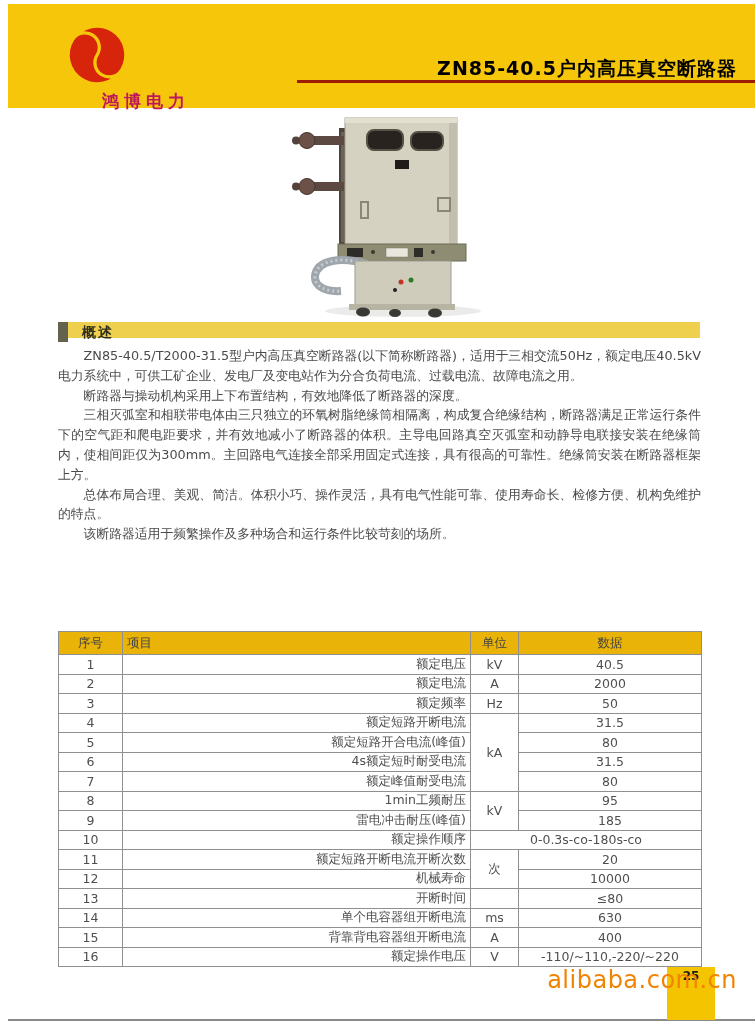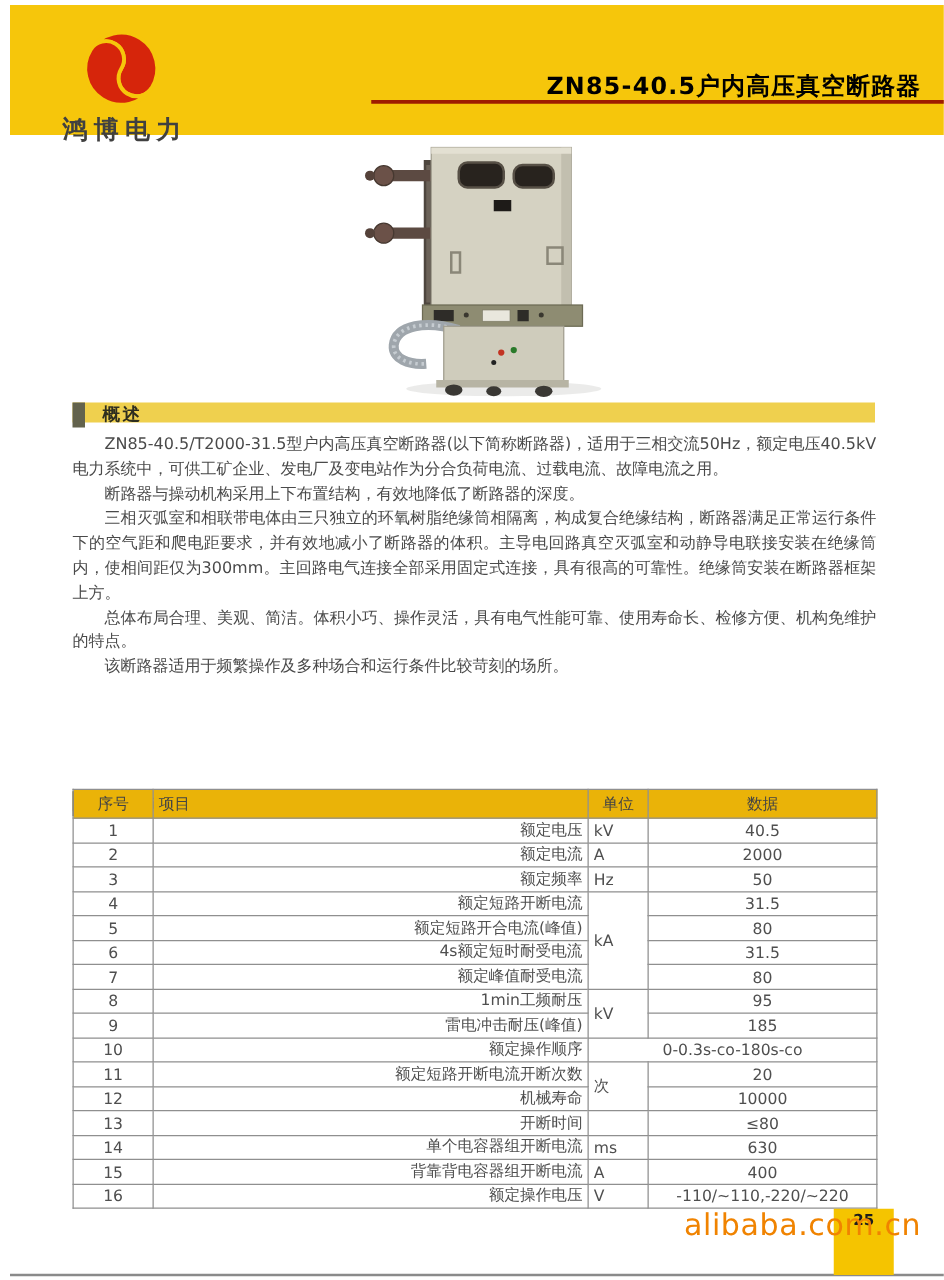--- a/index.html
+++ b/index.html
@@ -4,22 +4,22 @@
 <style>
   * { margin:0; padding:0; box-sizing:border-box; }
   html,body { width:755px; height:1024px; }
   body { font-family:"DejaVu Sans","Liberation Sans",sans-serif; background:#ffffff; position:relative; overflow:hidden; }
 
   .page { position:absolute; left:0; top:0; width:755px; height:1024px; background:#ffffff; }
 
   
   .header { position:absolute; left:8px; top:4px; width:747px; height:104px; background:#F6C60B; }
   .logo-mark { position:absolute; left:52px; top:18px; width:74px; height:68px; }
-  .logo-text { position:absolute; left:42px; top:86px; width:140px; font-size:20px; font-weight:bold;
-               letter-spacing:5px; color:#404040; }
+  .logo-text { position:absolute; left:42px; top:86px; width:140px; font-size:17px; font-weight:bold;
+               letter-spacing:5px; color:#be185d;text-align:right; }
   .doc-title { position:absolute; right:18px; top:52px; font-size:19px; font-weight:bold; color:#000000;
                letter-spacing:1px; white-space:nowrap; }
   .title-underline { position:absolute; left:289px; top:76px; width:458px; height:3px; background:#9E1C00; }
 
   
   .product-figure { position:absolute; left:283px; top:110px; width:217px; height:208px; }
 
   
   .section-bar { position:absolute; left:58px; width:642px; height:16px; background:#EFD04E; }
   .section-bar .sq { position:absolute; left:0; top:0; width:10px; height:20px; background:#63634D; }
@@ -38,21 +38,21 @@
                 font-size:12.5px; color:#4F4F4F; table-layout:fixed; }
   .spec-table th, .spec-table td { border:1px solid #8F8F8F; padding:0 4px; }
   .spec-table th { background:#eab308; height:23px; font-weight:normal; color:#444; }
   .spec-table td { height:19.5px; }
   .col-no   { width:64px;  text-align:center; }
   .col-item { width:348px; text-align:left; }
   .col-unit { width:48px;  text-align:center; }
   .col-val  { width:183px; text-align:center; }
   td.cell-no   { text-align:center; }
   td.cell-item { text-align:right; padding-left:16px; }
-  td.cell-unit { }
+  td.cell-unit { text-align:center; }
   td.cell-val  { text-align:center; }
 
   
   .page-tab { position:absolute; left:667px; top:967px; width:48px; height:53px; background:#F5C400; z-index:1; }
   .page-num { display:block; text-align:center; margin-top:2px; font-size:12px; font-weight:bold; color:#1d1d1d; }
   .watermark { position:absolute; right:18px; top:966px; font-size:24px; color:#F08300; z-index:2;
                letter-spacing:0.5px; }
   .bottom-line { position:absolute; left:8px; top:1019px; width:747px; height:2px; background:#8A8A8A; }
 </style>
 </head>

